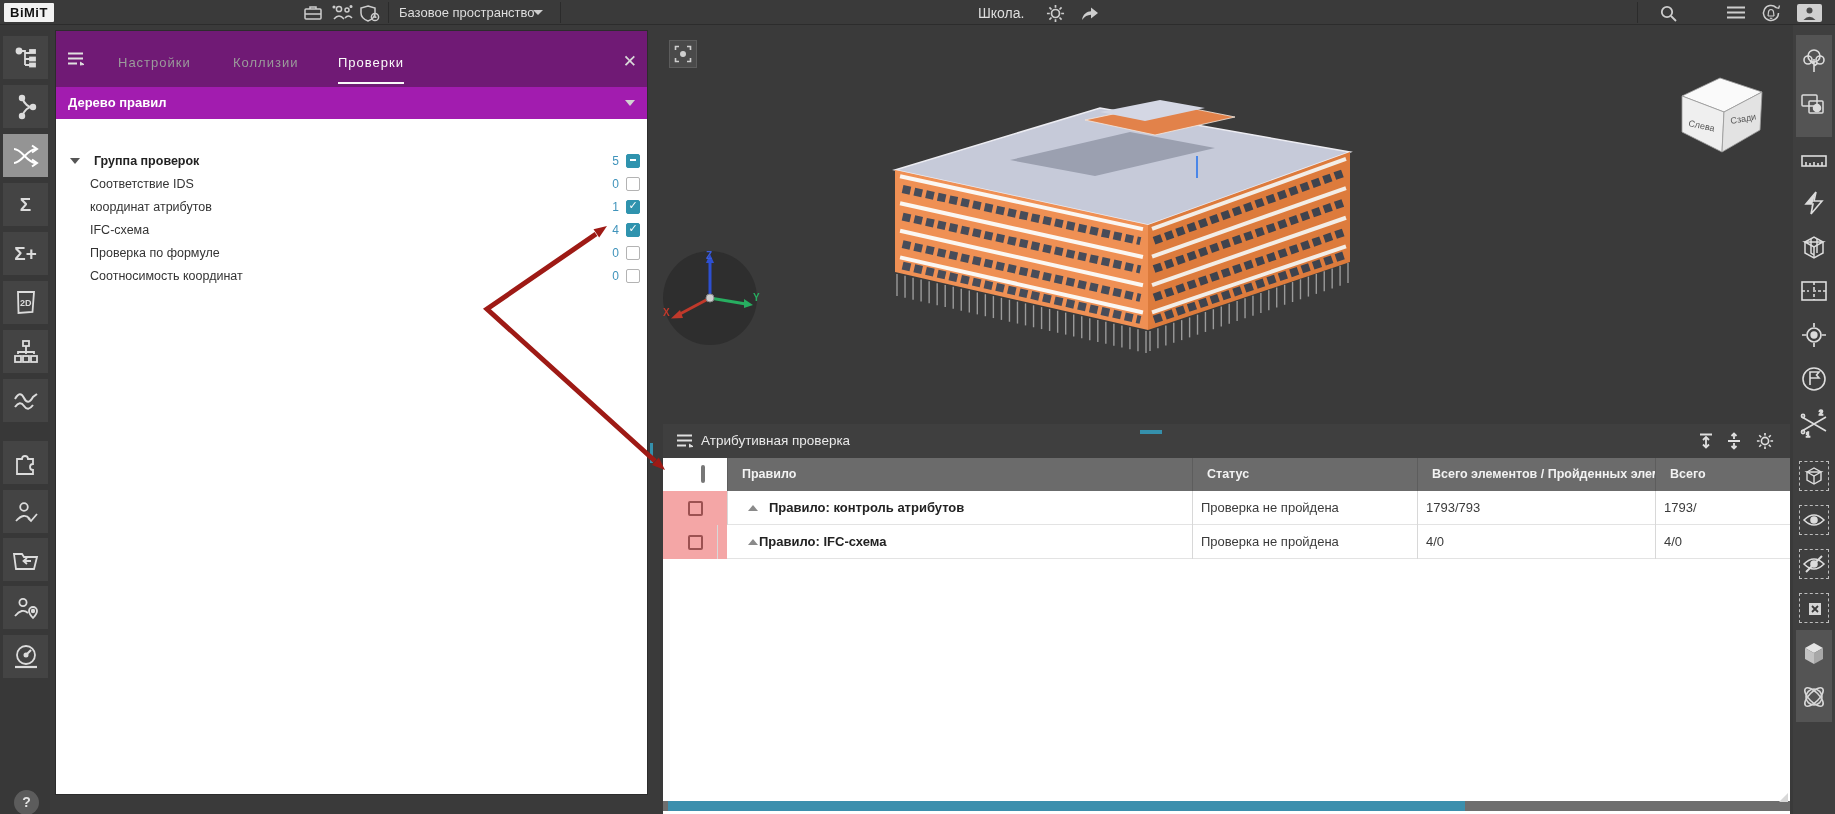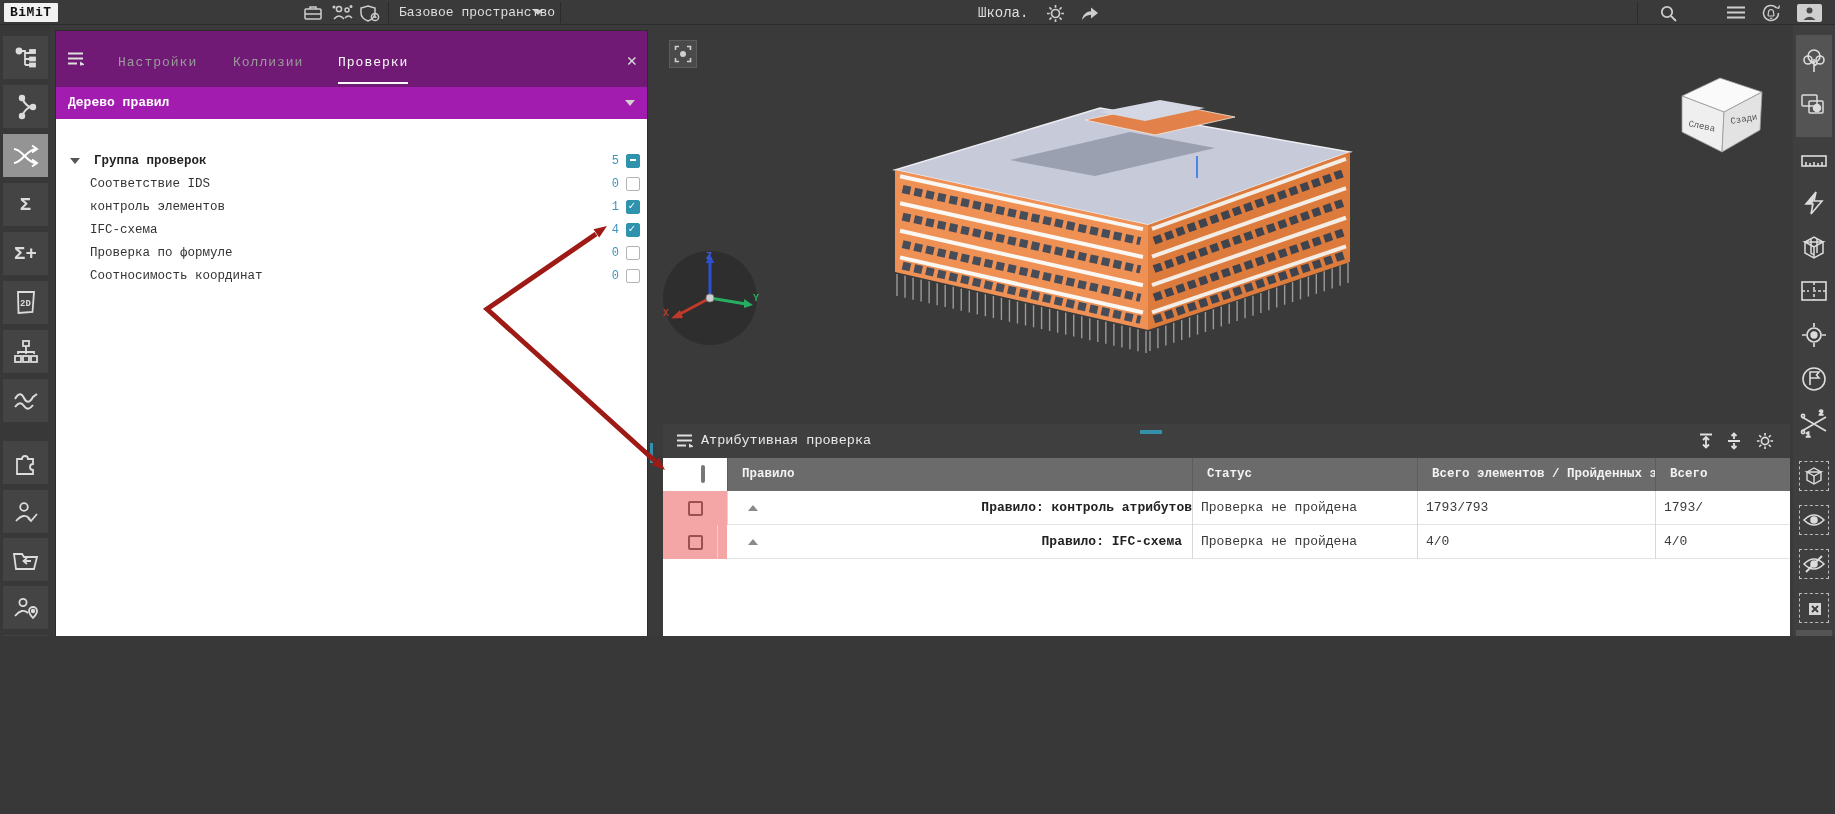--- a/index.html
+++ b/index.html
@@ -1,17 +1,17 @@
 <!DOCTYPE html>
 <html><head>
 <meta charset="utf-8">
 <style>
   * { margin:0; padding:0; box-sizing:border-box; }
   html,body { background:#383838; font-family:"Liberation Sans","DejaVu Sans",sans-serif; }
-  #app { position:relative; width:1835px; height:636px; overflow:hidden; background:#3a3a3a;font-family:Liberation Mono, monospace; }
+  #app { position:relative; width:1835px; height:814px; overflow:hidden; background:#3a3a3a; }
   .abs { position:absolute; }
   svg { display:block; }
 
   
   #topbar { left:0; top:0; width:1835px; height:25px; background:#3a3a3a; border-bottom:1px solid #2c2c2c; z-index:30; }
   .tb-divider { position:absolute; top:2px; width:1px; height:21px; background:#2b2b2b; }
   #logo { position:absolute; left:4px; top:3px; height:19px; padding:0 6px; background:#f2f2f2; color:#111;
           font-weight:bold; font-size:13px; line-height:19px; letter-spacing:.5px; border-radius:1px; }
   .tb-text { position:absolute; color:#dedede; font-size:13px; top:5px; }
   .tb-icon { position:absolute; top:4px; }
@@ -62,21 +62,21 @@
   #bp-title { position:absolute; left:38px; top:9px; font-size:13.5px; }
   #bp-handle { left:1140px; top:430px; width:22px; height:4px; background:#3590ac; z-index:16; }
   .bp-hicon { position:absolute; top:8px; }
   #bp-thead { position:absolute; left:0; top:34px; width:100%; height:33px; background:#6b6b6b; }
   .th { position:absolute; top:0; height:33px; line-height:33px; color:#f2f2f2; font-size:12.5px; font-weight:bold;
         padding-left:14px; border-left:1px solid #5d5d5d; white-space:nowrap; overflow:hidden; }
   #th-check { left:0; width:64px; background:#fff; border-left:none; }
   .tr { position:absolute; left:0; width:100%; height:34px; background:#fff; border-bottom:1px solid #e3e3e3; }
   .td { position:absolute; top:0; height:34px; line-height:34px; font-size:13px; color:#3b3b3b;
         padding-left:8px; border-left:1px solid #d8d8d8; white-space:nowrap; overflow:hidden; }
-  .td.rule { font-weight:bold; color:#222;text-align:right; }
+  .td.rule { font-weight:bold; color:#222; }
   .td-check { position:absolute; left:0; top:0; width:64px; height:34px; background:#f4a6a6; display:flex; align-items:center; justify-content:center; }
   .tcb { width:15px; height:15px; border:2px solid #9c5151; border-radius:2px; }
   .hcb { width:15px; height:15px; border:2px solid #777; border-radius:2px; background:#fff; margin:9px 0 0 24px; }
   .row-exp { position:absolute; left:85px; top:14px; width:0; height:0; border-left:5px solid transparent;
              border-right:5px solid transparent; border-bottom:6px solid #8a8a8a; }
   #bp-hscroll { position:absolute; left:0; top:377px; width:100%; height:10px; background:#6e6e6e; }
   #bp-hthumb { position:absolute; left:5px; top:0; width:797px; height:10px; background:#3b8fad; }
   #bp-grip { position:absolute; right:2px; bottom:12px; width:0; height:0; border-left:9px solid transparent; border-bottom:9px solid #d8d8d8; }
 
   
@@ -405,21 +405,21 @@
           </span>
       </div>
       <div class="tree-row">
         <span class="tree-label">Соответствие IDS</span>
         <span class="tree-right">
             <span class="tree-count">0</span>
             <span class="cb" data-state="unchecked"></span>
           </span>
       </div>
       <div class="tree-row">
-        <span class="tree-label">контроль элементов</span>
+        <span class="tree-label">координат атрибутов</span>
         <span class="tree-right">
             <span class="tree-count">1</span>
             <span class="cb" data-state="checked"></span>
           </span>
       </div>
       <div class="tree-row">
         <span class="tree-label">IFC-схема</span>
         <span class="tree-right">
             <span class="tree-count">4</span>
             <span class="cb" data-state="checked"></span>

